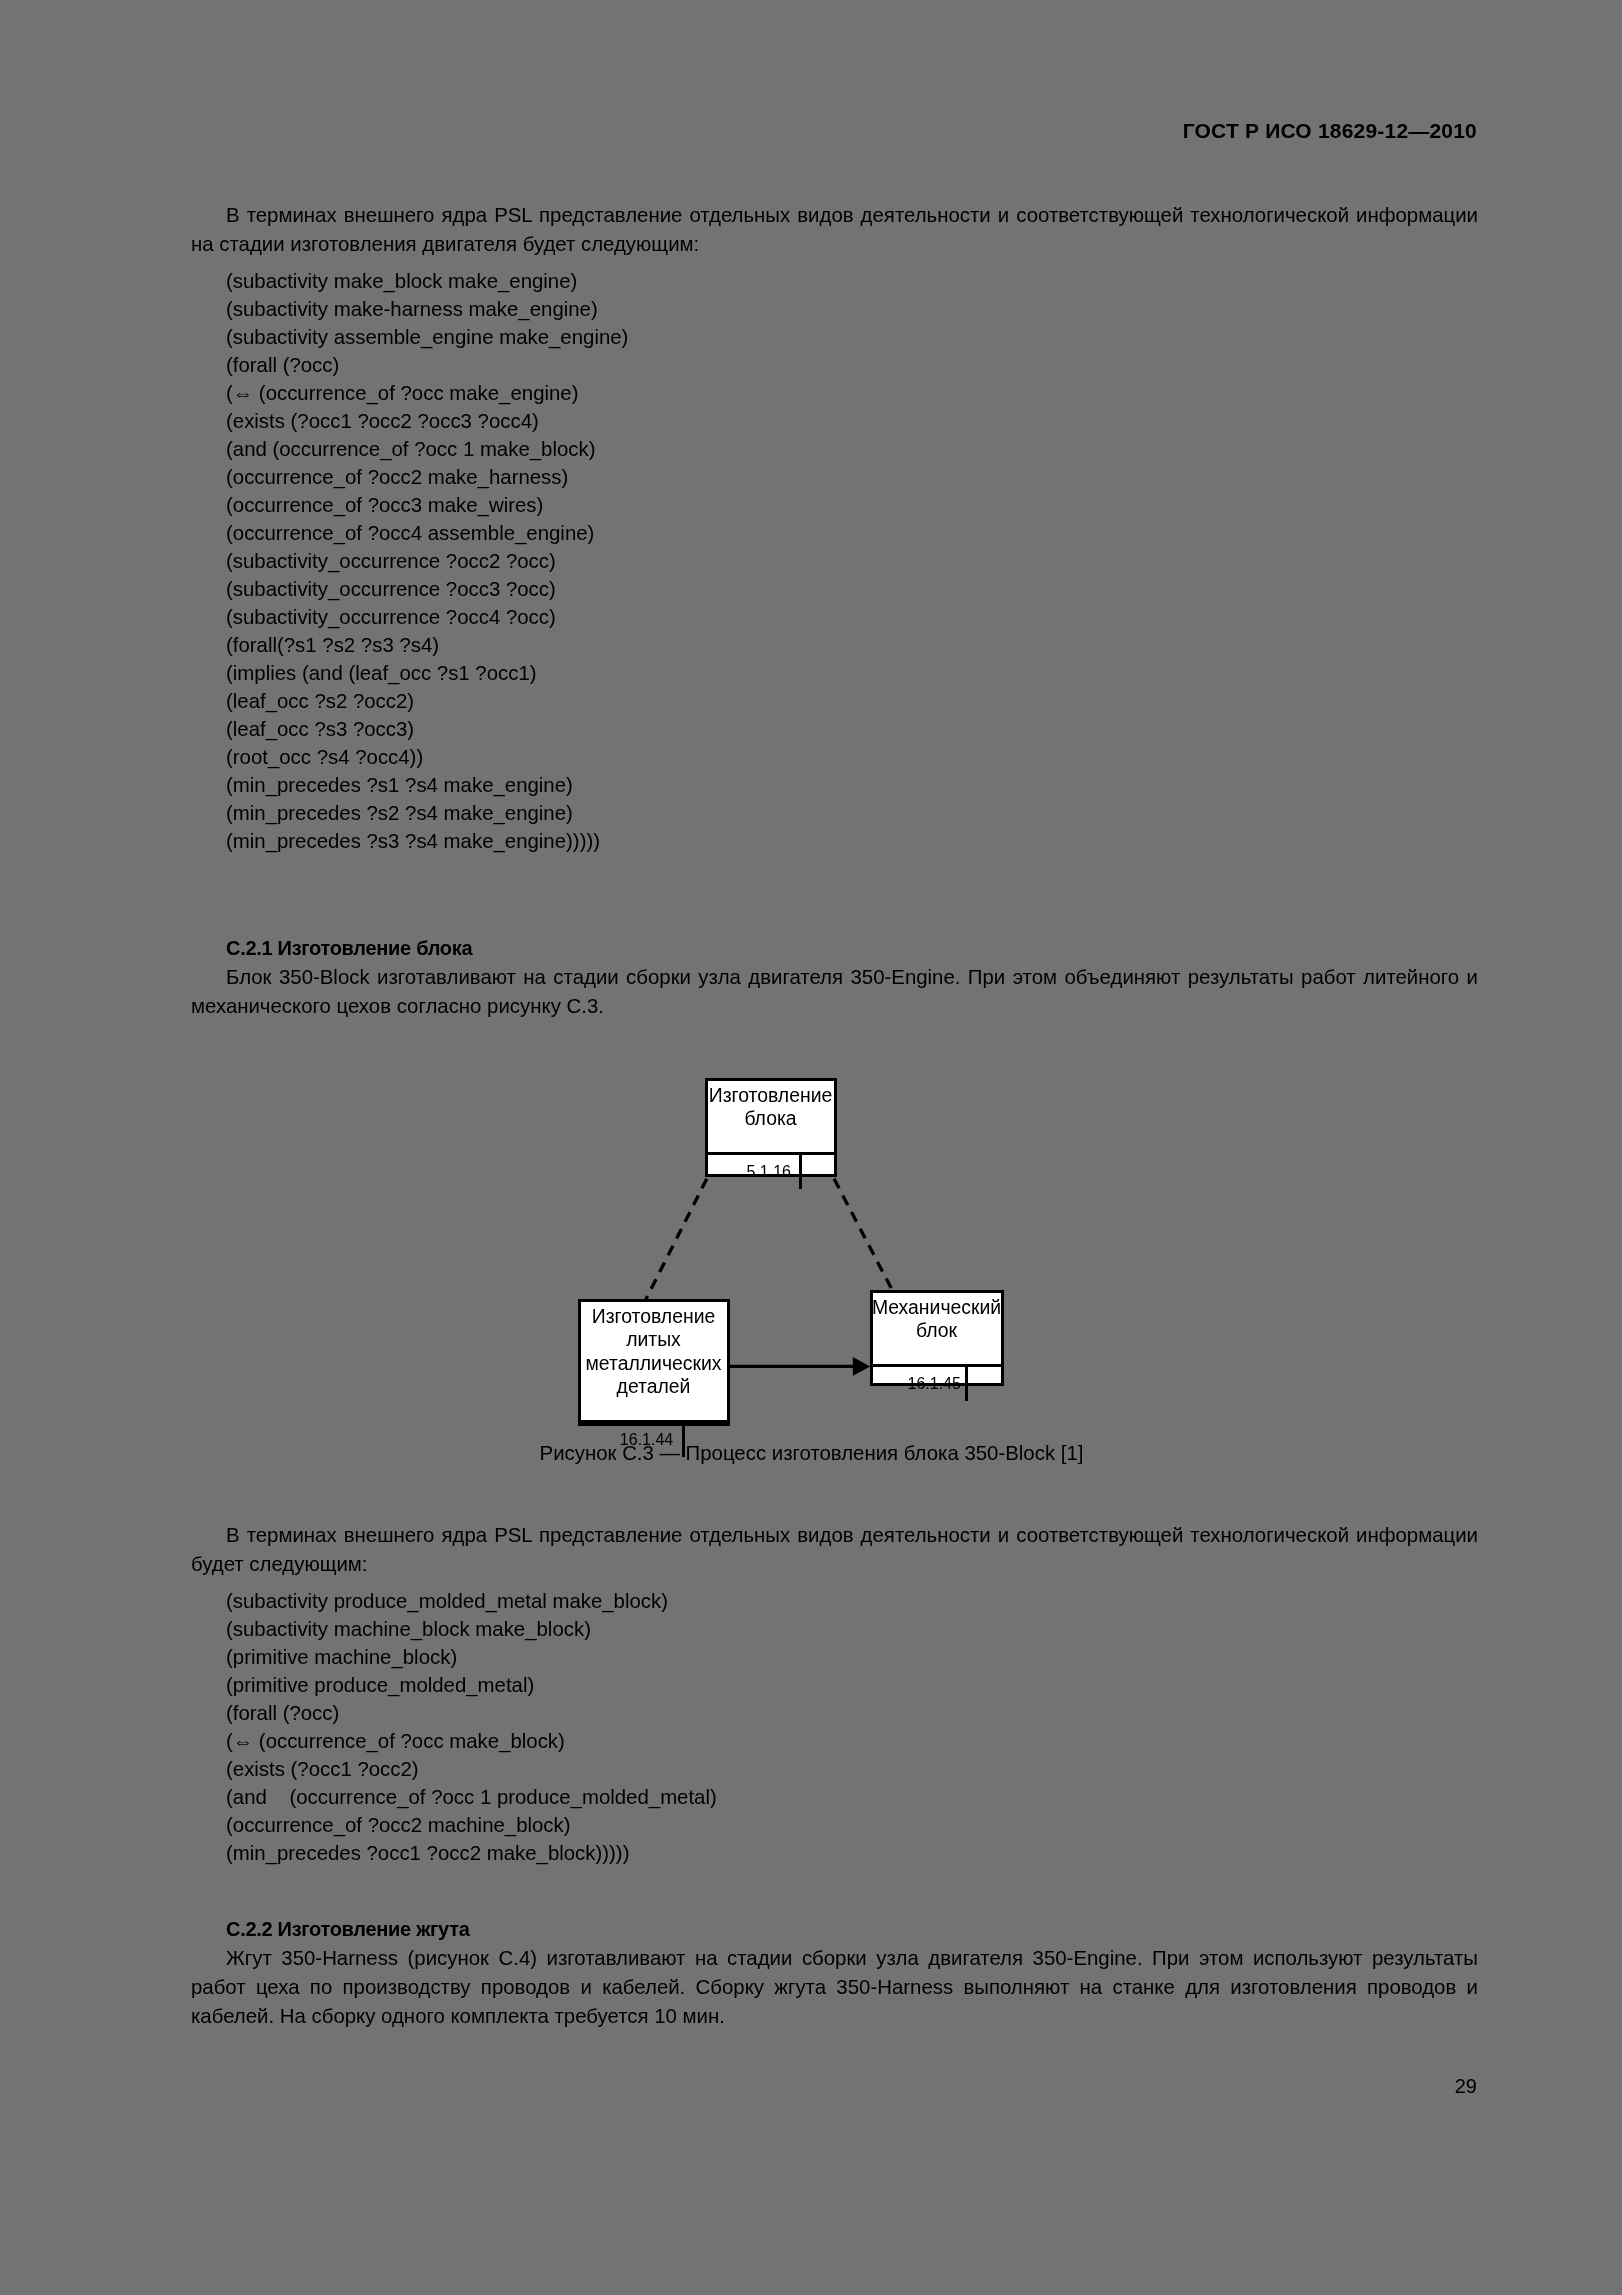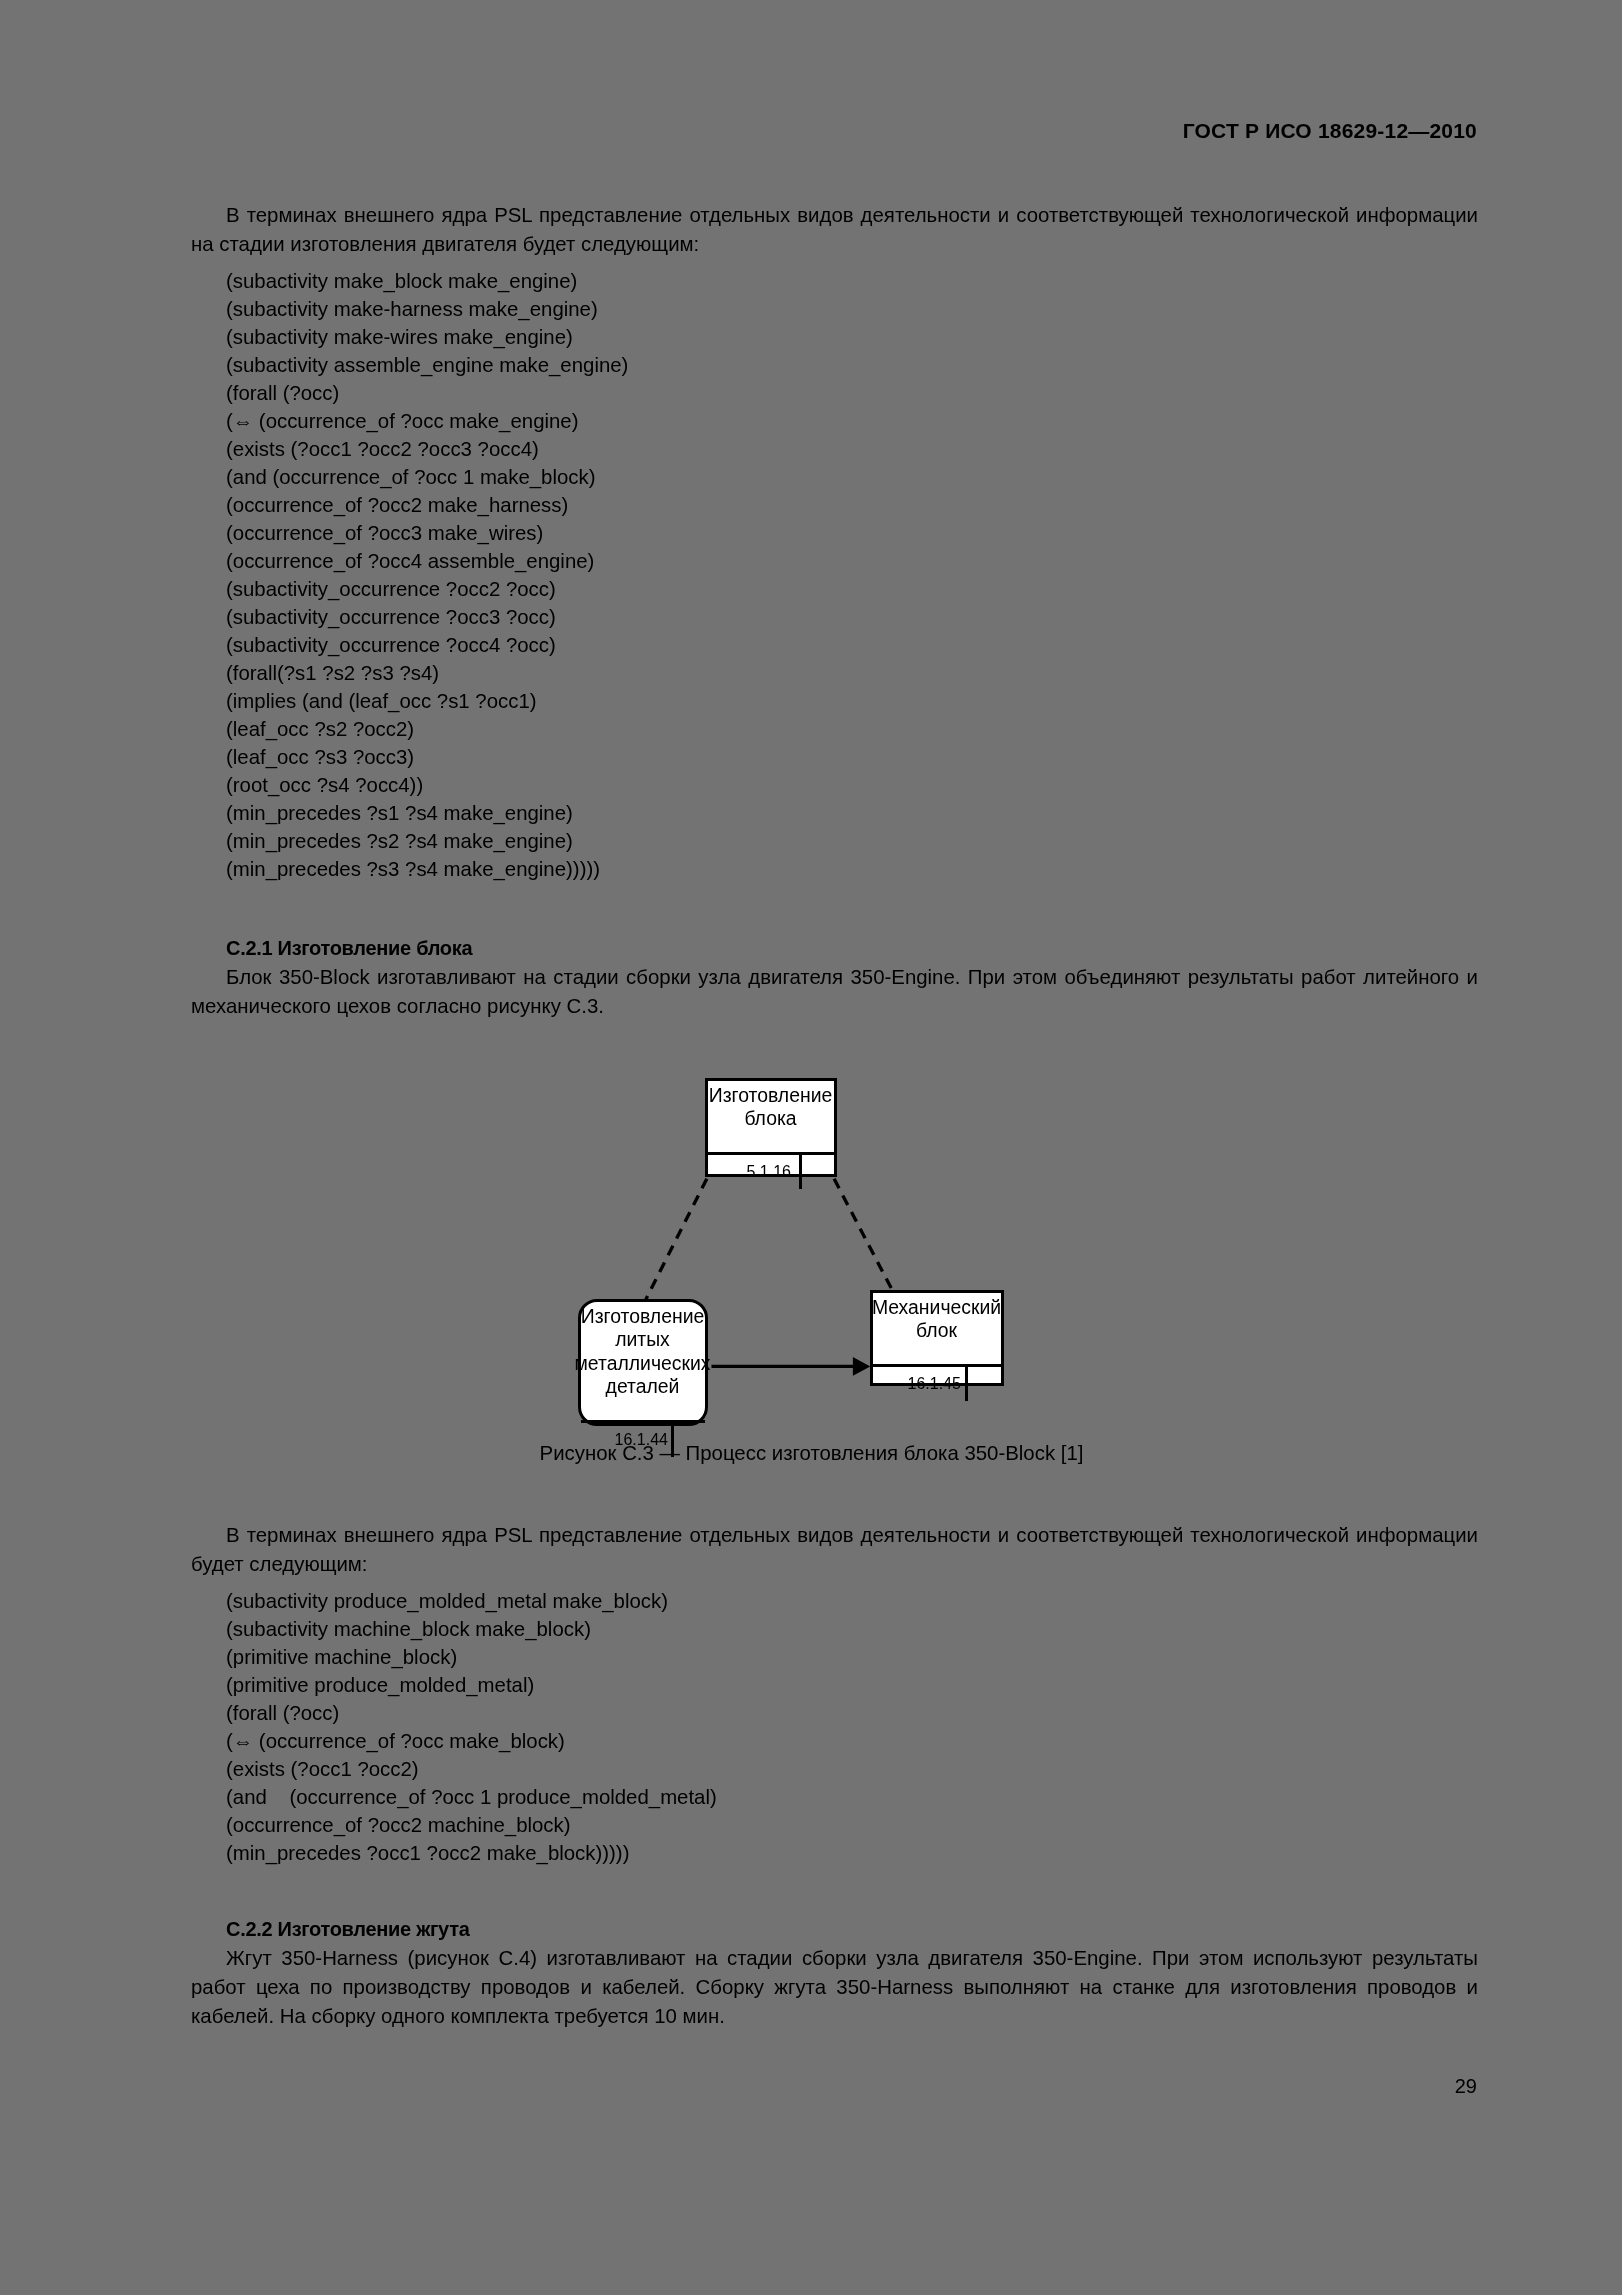--- a/index.html
+++ b/index.html
@@ -121,21 +121,21 @@
     justify-content: center;
     font-size: 16px;
     line-height: 20px;
     margin-left: 31px;
   }
   .node-footer .cell-blank {
     flex: 1 1 auto;
   }
 
   #node-top      { left: 161px; top: 0px;   width: 132px; height: 99px; }
-  #node-left     { left: 34px;  top: 221px; width: 130px; height: 127px; border-radius: 19px; }
+  #node-left     { left: 34px;  top: 221px; width: 152px; height: 127px; }
   #node-right    { left: 326px; top: 212px; width: 134px; height: 96px; }
 
   .diagram svg {
     position: absolute;
     left: 0;
     top: 0;
     width: 536px;
     height: 349px;
     overflow: visible;
   }
@@ -163,21 +163,20 @@
   <div class="running-head">ГОСТ Р ИСО 18629-12—2010</div>
 
   <div class="col" style="top:201px;">
     <p class="body-par"><span class="indent"></span><span>В терминах внешнего ядра PSL представление отдельных видов деятельности и соответствующей техноло­гической информации на стадии изготовления двигателя будет следующим:</span></p>
   </div>
 
   <div class="col" style="top:267px;">
     <ul class="code-block">
       <li>(subactivity make_block make_engine)</li>
       <li>(subactivity make-harness make_engine)</li>
-      <li>(subactivity make-wires make_engine)</li>
       <li>(subactivity assemble_engine make_engine)</li>
       <li>(forall (?occ)</li>
       <li>(⇔ (occurrence_of ?occ make_engine)</li>
       <li>(exists (?occ1 ?occ2 ?occ3 ?occ4)</li>
       <li>(and (occurrence_of ?occ 1 make_block)</li>
       <li>(occurrence_of ?occ2 make_harness)</li>
       <li>(occurrence_of ?occ3 make_wires)</li>
       <li>(occurrence_of ?occ4 assemble_engine)</li>
       <li>(subactivity_occurrence ?occ2 ?occ)</li>
       <li>(subactivity_occurrence ?occ3 ?occ)</li>

